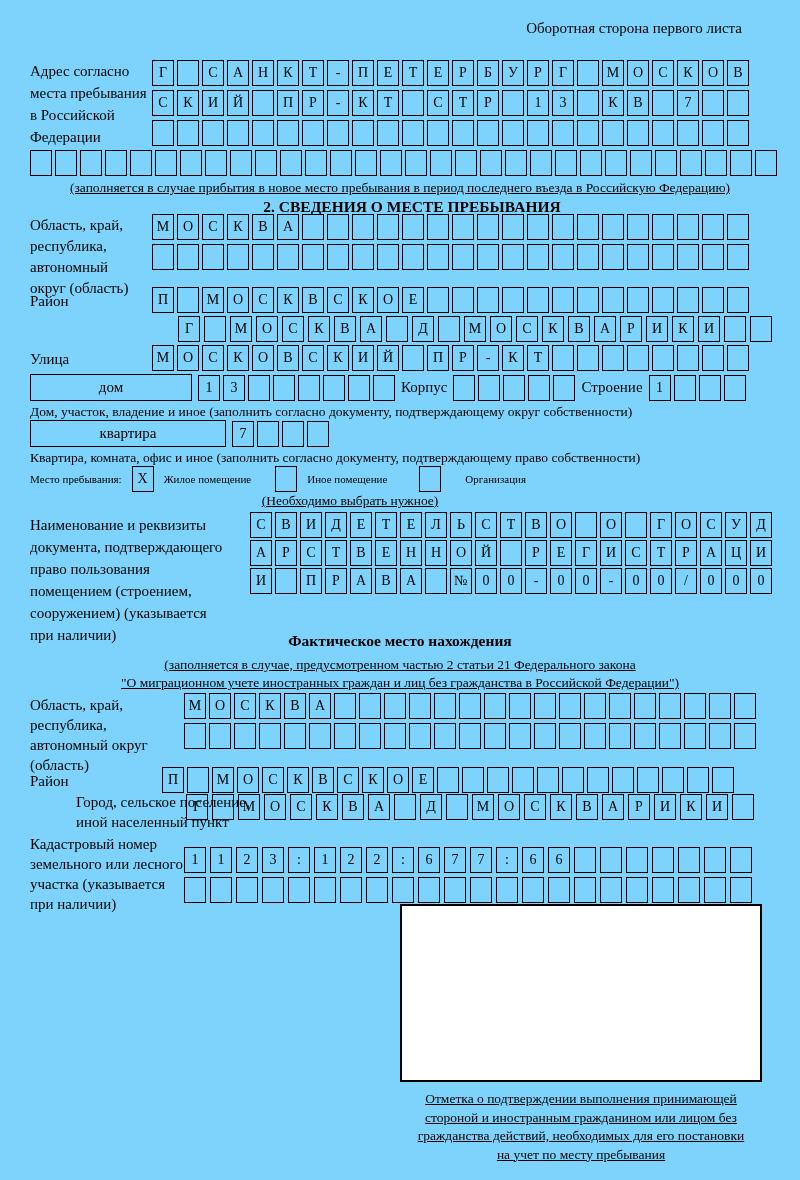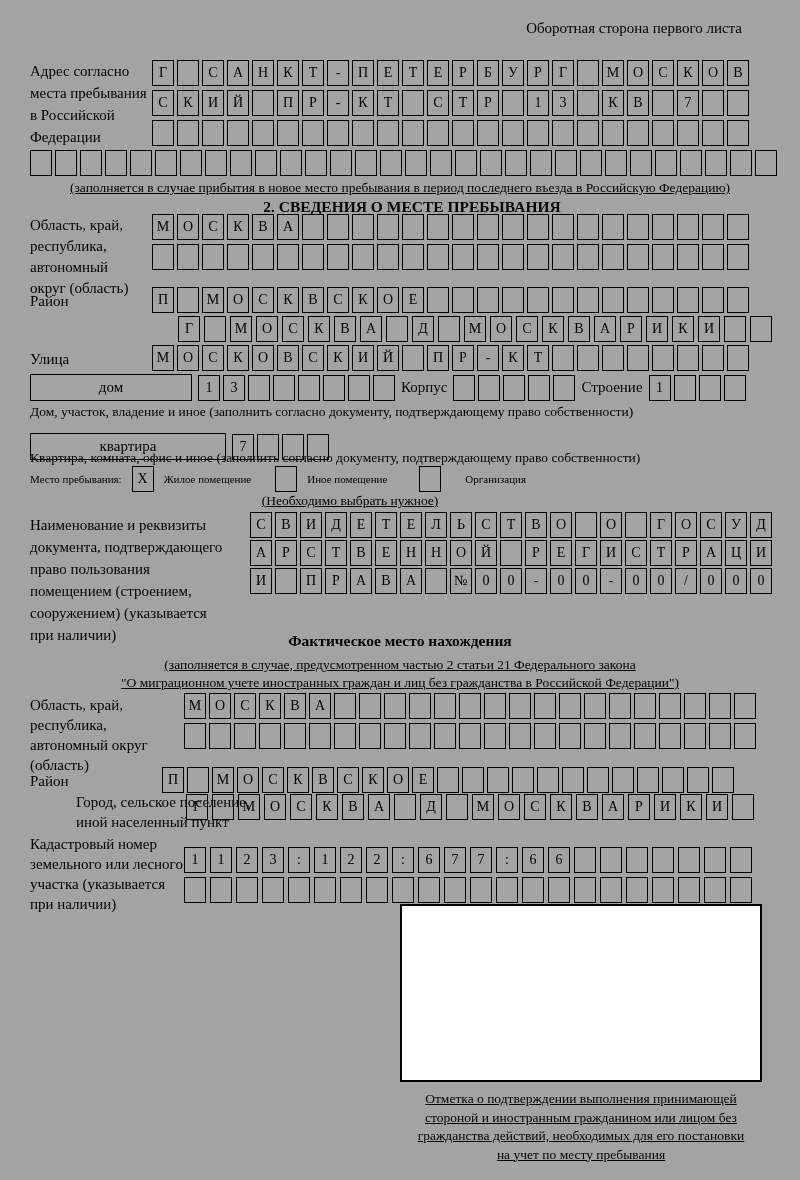--- a/index.html
+++ b/index.html
@@ -1,18 +1,18 @@
 <!DOCTYPE html>
 <html><head>
 <meta charset="utf-8">
 <style>
   * { margin:0; padding:0; box-sizing:border-box; }
   body { background:#fff; margin:0; }
   .page {
-    position:relative; width:800px; height:1180px; background:#a3a3a3; color:#000;
+    position:relative; width:800px; height:1180px; background:#7dd3fc; color:#000;
     font-family:"Liberation Serif","DejaVu Serif",serif; overflow:hidden;
   }
   .hdr { position:absolute; top:20px; left:0; right:58px; text-align:right; font-size:15px; }
   .label { position:absolute; font-size:15px; line-height:22px; }
   .lh21 .lbl-line { line-height:21px; }
   .lh20 .lbl-line { line-height:20px; }
   .cell-row { position:absolute; display:flex; gap:3px; }
   .g4 { gap:4px; }
   .cell {
     width:22px; height:26px; border:1.5px solid #000; flex-shrink:0;
@@ -321,23 +321,23 @@
         <span class="cell"></span>
       </div>
     <div class="inline-lbl">Строение</div>
     <div class="cells-inline">
         <span class="cell">1</span>
         <span class="cell"></span>
         <span class="cell"></span>
         <span class="cell"></span>
       </div>
   </div>
-  <div class="note" style="left:30px; top:403px;">Дом, участок, владение и иное (заполнить согласно документу, подтверждающему право собственности)</div>
-
-  <div class="hrow" style="left:30px; top:433px;">
+  <div class="note" style="left:30px; top:403px;">Дом, участок, владение и иное (заполнить согласно документу, подтверждающему округ собственности)</div>
+
+  <div class="hrow" style="left:30px; top:420px;">
     <div class="wide-box" style="width:196px;">квартира</div>
     <div class="cells-inline">
         <span class="cell">7</span>
         <span class="cell"></span>
         <span class="cell"></span>
         <span class="cell"></span>
       </div>
   </div>
   <div class="note" style="left:30px; top:449px;">Квартира, комната, офис и иное (заполнить согласно документу, подтверждающему право собственности)</div>
 

